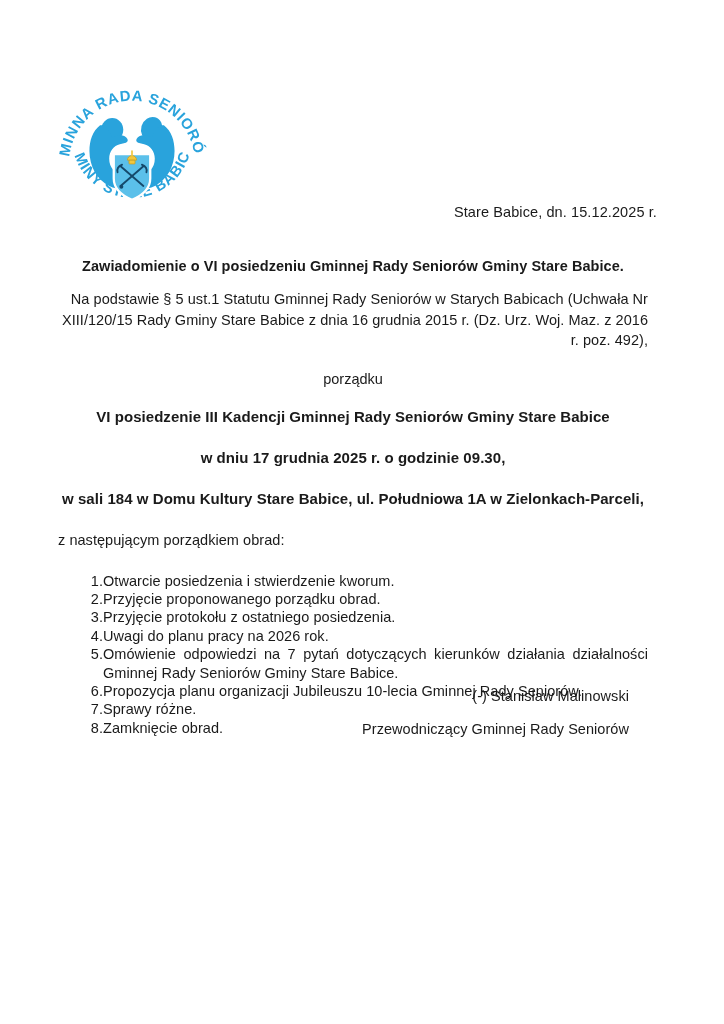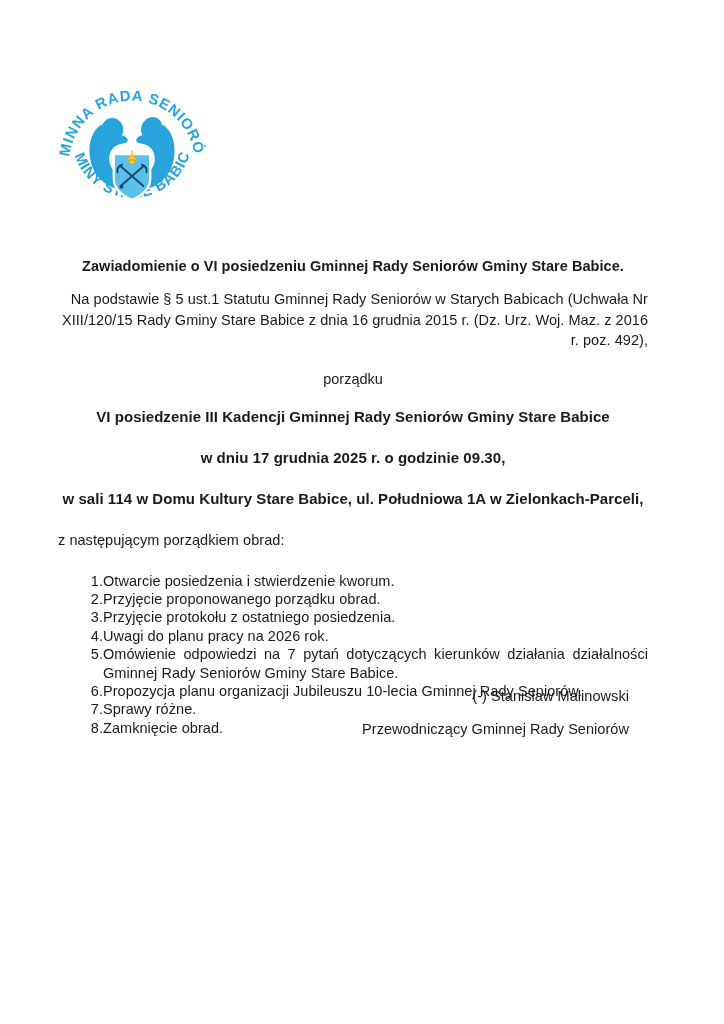--- a/index.html
+++ b/index.html
@@ -205,34 +205,35 @@
 
         <g fill="#F2C73D" stroke="#c79a18" stroke-width="0.9">
           <path d="M 100,110 C 104,110 106,113 106,116 L 94,116 C 94,113 96,110 100,110 Z"></path>
           <rect x="96" y="116" width="8" height="5" rx="1"></rect>
         </g>
         <path d="M 100,104 L 100,110" stroke="#F2C73D" stroke-width="2.2" stroke-linecap="round"></path>
       </g>
     </svg>
   </div>
 
+  <div class="date-line">Stare Babice, dn. 15.12.2025 r.</div>
 
   <div class="content">
 
     <h1 class="doc-title">Zawiadomienie o VI posiedzeniu Gminnej Rady Seniorów Gminy Stare Babice.</h1>
 
     <p class="legal-basis">Na podstawie § 5 ust.1 Statutu Gminnej Rady Seniorów w Starych Babicach (Uchwała Nr XIII/120/15 Rady Gminy Stare Babice z dnia 16 grudnia 2015 r. (Dz. Urz. Woj. Maz. z 2016 r. poz. 492),</p>
 
     <p class="convene-word">porządku</p>
 
     <p class="session-line">VI posiedzenie III Kadencji Gminnej Rady Seniorów Gminy Stare Babice</p>
 
     <p class="session-line">w dniu 17 grudnia 2025 r. o godzinie 09.30,</p>
 
-    <p class="session-line">w sali 114 w Domu Kultury Stare Babice, ul. Południowa 1A w Zielonkach-Parceli,</p>
+    <p class="session-line">w sali 184 w Domu Kultury Stare Babice, ul. Południowa 1A w Zielonkach-Parceli,</p>
 
     <p class="agenda-intro">z następującym porządkiem obrad:</p>
 
     <ol class="agenda-list">
       <li class="agenda-item single">
         <span class="num">1.</span>
         <span class="txt">Otwarcie posiedzenia i stwierdzenie kworum.</span>
       </li>
       <li class="agenda-item single">
         <span class="num">2.</span>

